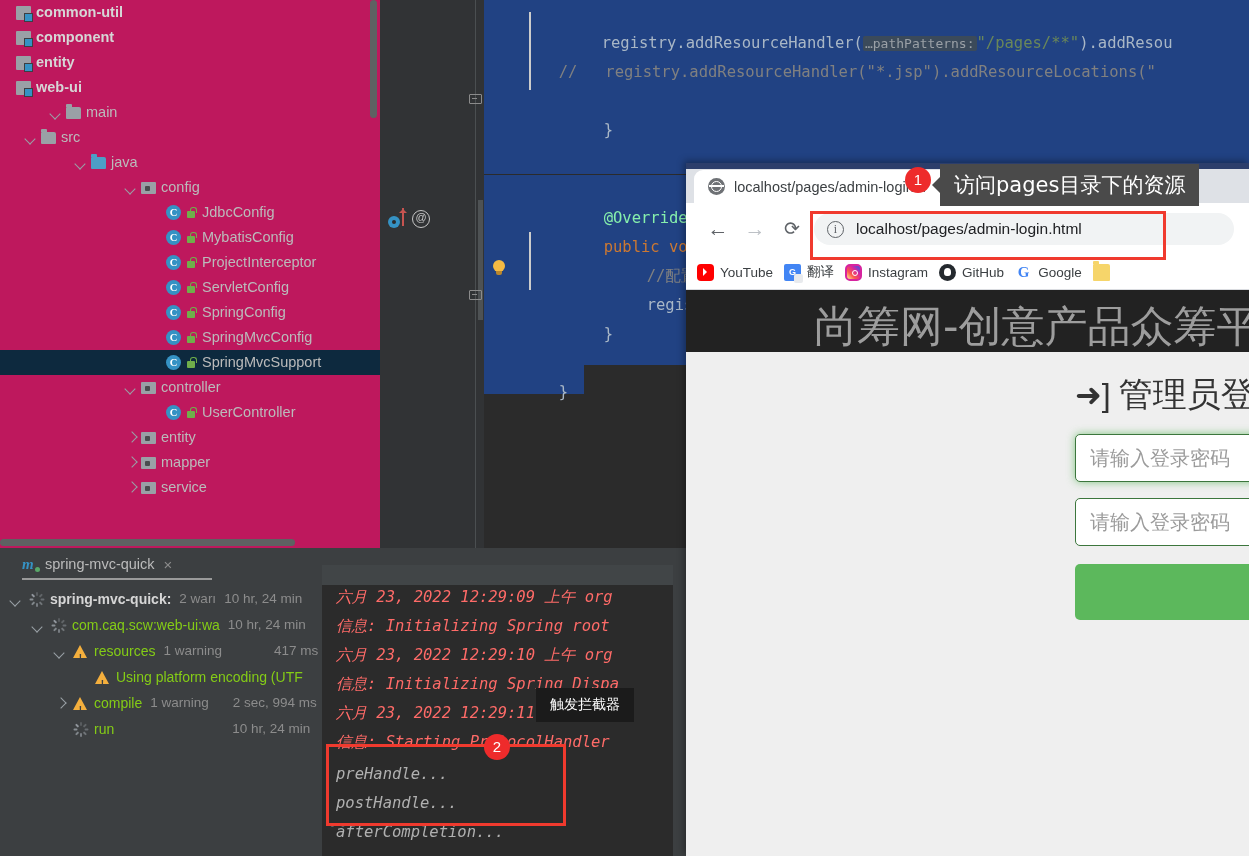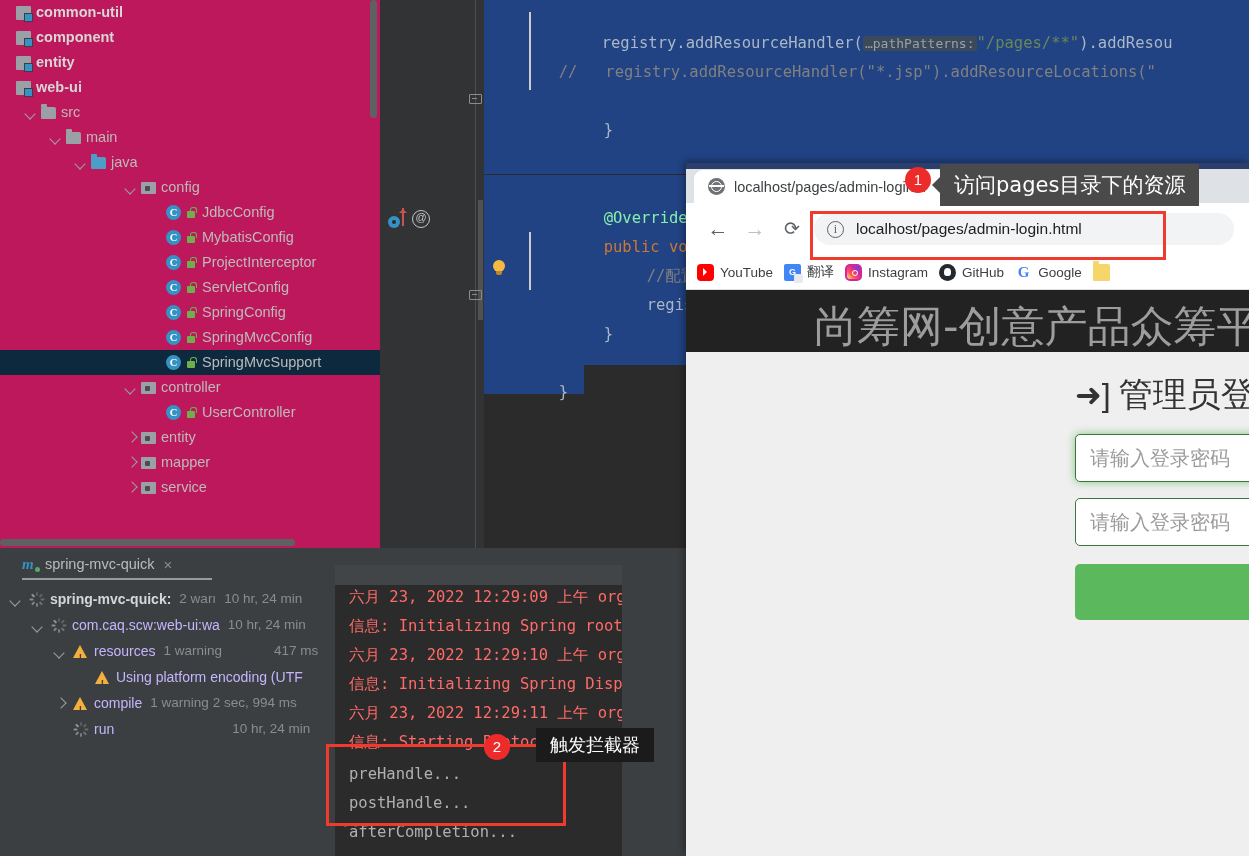--- a/index.html
+++ b/index.html
@@ -95,31 +95,31 @@
   #run-tab{position:absolute;left:0;top:0;width:686px;height:32px;background:#3c3f41;}
   #run-tab-inner{position:absolute;left:22px;top:4px;height:24px;display:flex;align-items:center;}
   #mvn-icon{width:17px;height:17px;position:relative;margin-right:6px;color:#3592c4;font-weight:bold;font-style:italic;font-size:15px;line-height:17px;font-family:"Liberation Serif",serif;}
   #mvn-icon::after{content:"";position:absolute;right:-1px;bottom:1px;width:5px;height:5px;border-radius:50%;background:#59a869;}
   #run-tab-label{font-size:14.5px;color:#bbbbbb;}
   #run-tab-close{margin-left:9px;color:#8c8c8c;font-size:15px;}
   #run-tab-underline{position:absolute;left:22px;top:30px;width:190px;height:3px;background:#9a9a9a;}
 
   #build-tree{position:absolute;left:0;top:32px;width:686px;height:276px;background:#3c3f41;overflow:hidden;}
   .build-row{position:relative;height:26px;line-height:26px;display:flex;align-items:center;white-space:nowrap;font-size:14px;color:#bbbbbb;}
-  .build-row .bname{color:#c4b5fd;}
+  .build-row .bname{color:#84cc16;}
   .build-row.bold .bname{font-weight:bold;color:#d6d6d6;}
   .build-row .bmeta{color:#8c8c8c;margin-left:8px;font-size:13.5px;}
   .spin{width:15px;height:15px;position:relative;margin-right:6px;flex:0 0 15px;}
   .spin span{position:absolute;left:6.5px;top:0;width:2px;height:4px;background:#9aa0a6;border-radius:1px;transform-origin:1px 7.5px;}
   .warn{width:15px;height:14px;position:relative;margin-right:6px;flex:0 0 15px;}
   .warn::before{content:"";position:absolute;left:0;top:1px;border-left:7.5px solid transparent;border-right:7.5px solid transparent;border-bottom:13px solid #f4af3d;}
   .warn::after{content:"!";position:absolute;left:0;top:2px;width:15px;text-align:center;font-size:10px;font-weight:bold;color:#3c3f41;}
 
   
-  #console{position:absolute;left:335px;top:565px;width:287px;height:291px;background:#2b2b2b;overflow:hidden;}
+  #console{position:absolute;left:322px;top:565px;width:351px;height:291px;background:#2b2b2b;overflow:hidden;font-style:italic;}
   #console-head{position:absolute;left:0;top:0;width:351px;height:20px;background:#414547;}
   .con-line{position:absolute;left:14px;white-space:pre;font-family:"DejaVu Sans Mono","Liberation Mono",monospace;font-size:15.5px;color:#ff6b68;}
   .con-line.grey{color:#b0b0b0;}
   #console-dots{position:absolute;left:8px;top:253px;color:#5c6063;font-size:13px;letter-spacing:6px;}
 
   #prehandle-box{position:absolute;left:326px;top:744px;width:240px;height:82px;border:3px solid #f03a2e;box-sizing:border-box;}
 
   
   #browser{position:absolute;left:686px;top:163px;width:563px;height:693px;background:#ffffff;overflow:hidden;
             box-shadow:-2px -2px 7px rgba(0,0,0,.35);}
@@ -172,21 +172,21 @@
   
   #anno-rect-1{position:absolute;left:810px;top:211px;width:356px;height:49px;border:3px solid #f03a2e;box-sizing:border-box;}
   .badge{position:absolute;width:26px;height:26px;border-radius:50%;background:#ee2b2b;color:#fff;
          font-size:15px;line-height:26px;text-align:center;font-weight:500;}
   #badge-1{left:905px;top:167px;}
   #badge-2{left:484px;top:734px;}
   .callout{position:absolute;background:#4a4a4a;color:#fff;font-size:19px;display:flex;align-items:center;
            padding:0 14px;height:38px;white-space:nowrap;font-family:"DejaVu Sans",sans-serif;}
   #callout-1{left:940px;top:164px;height:42px;font-size:21px;}
   #callout-1::before{content:"";position:absolute;left:-8px;top:13px;border:8px solid transparent;border-right-color:#4a4a4a;border-left:none;}
-  #callout-2{left:536px;top:728px;height:34px;font-size:18px;background:#1b1b1b;}
+  #callout-2{left:536px;top:688px;height:34px;font-size:14px;background:#1b1b1b;}
 </style>
 </head>
 <body>
 
 <div id="ide">
 
   <div id="project-panel">
     <div id="tree-rows">
         <div class="tree-row bold" style="padding-left: 0px;">
           <span class="arrow none"></span>
@@ -200,30 +200,30 @@
         </div>
         <div class="tree-row bold" style="padding-left: 0px;">
           <span class="arrow none"></span>
           <span class="ic ic-module"></span>
           <span class="lbl">entity</span>
         </div>
         <div class="tree-row bold" style="padding-left: 0px;">
           <span class="arrow none"></span>
           <span class="ic ic-module"></span>
           <span class="lbl">web-ui</span>
+        </div>
+        <div class="tree-row" style="padding-left: 50px;">
+          <span class="arrow open"></span>
+          <span class="ic ic-folder"></span>
+          <span class="lbl">main</span>
         </div>
         <div class="tree-row" style="padding-left: 25px;">
           <span class="arrow open"></span>
           <span class="ic ic-folder"></span>
           <span class="lbl">src</span>
-        </div>
-        <div class="tree-row" style="padding-left: 50px;">
-          <span class="arrow open"></span>
-          <span class="ic ic-folder"></span>
-          <span class="lbl">main</span>
         </div>
         <div class="tree-row" style="padding-left: 75px;">
           <span class="arrow open"></span>
           <span class="ic ic-folder-src"></span>
           <span class="lbl">java</span>
         </div>
         <div class="tree-row" style="padding-left: 125px;">
           <span class="arrow open"></span>
           <span class="ic ic-package"></span>
           <span class="lbl">config</span>
@@ -425,21 +425,21 @@
         <div class="build-row" style="padding-left: 76px; margin-top: 0px;">
           <span class="arrow none" style="margin-right: 6px;"></span>
           <span class="warn"></span>
           <span class="bname">Using platform encoding (UTF</span>
         </div>
         <div class="build-row" style="padding-left: 54px; margin-top: 0px;">
           <span class="arrow closed" style="margin-right: 6px;"></span>
           <span class="warn"></span>
           <span class="bname">compile</span>
           <span class="bmeta">1 warning</span>
-          <span class="bmeta" style="margin-left: 4px;">2 sec, 994 ms</span>
+          <span class="bmeta" style="margin-left: 24px;">2 sec, 994 ms</span>
         </div>
         <div class="build-row" style="padding-left: 54px; margin-top: 0px;">
           <span class="arrow none" style="margin-right: 6px;"></span>
           <span class="spin">
             <span style="transform: rotate(0deg); opacity: 0.3;"></span>
             <span style="transform: rotate(45deg); opacity: 0.39;"></span>
             <span style="transform: rotate(90deg); opacity: 0.47;"></span>
             <span style="transform: rotate(135deg); opacity: 0.55;"></span>
             <span style="transform: rotate(180deg); opacity: 0.64;"></span>
             <span style="transform: rotate(225deg); opacity: 0.73;"></span>

